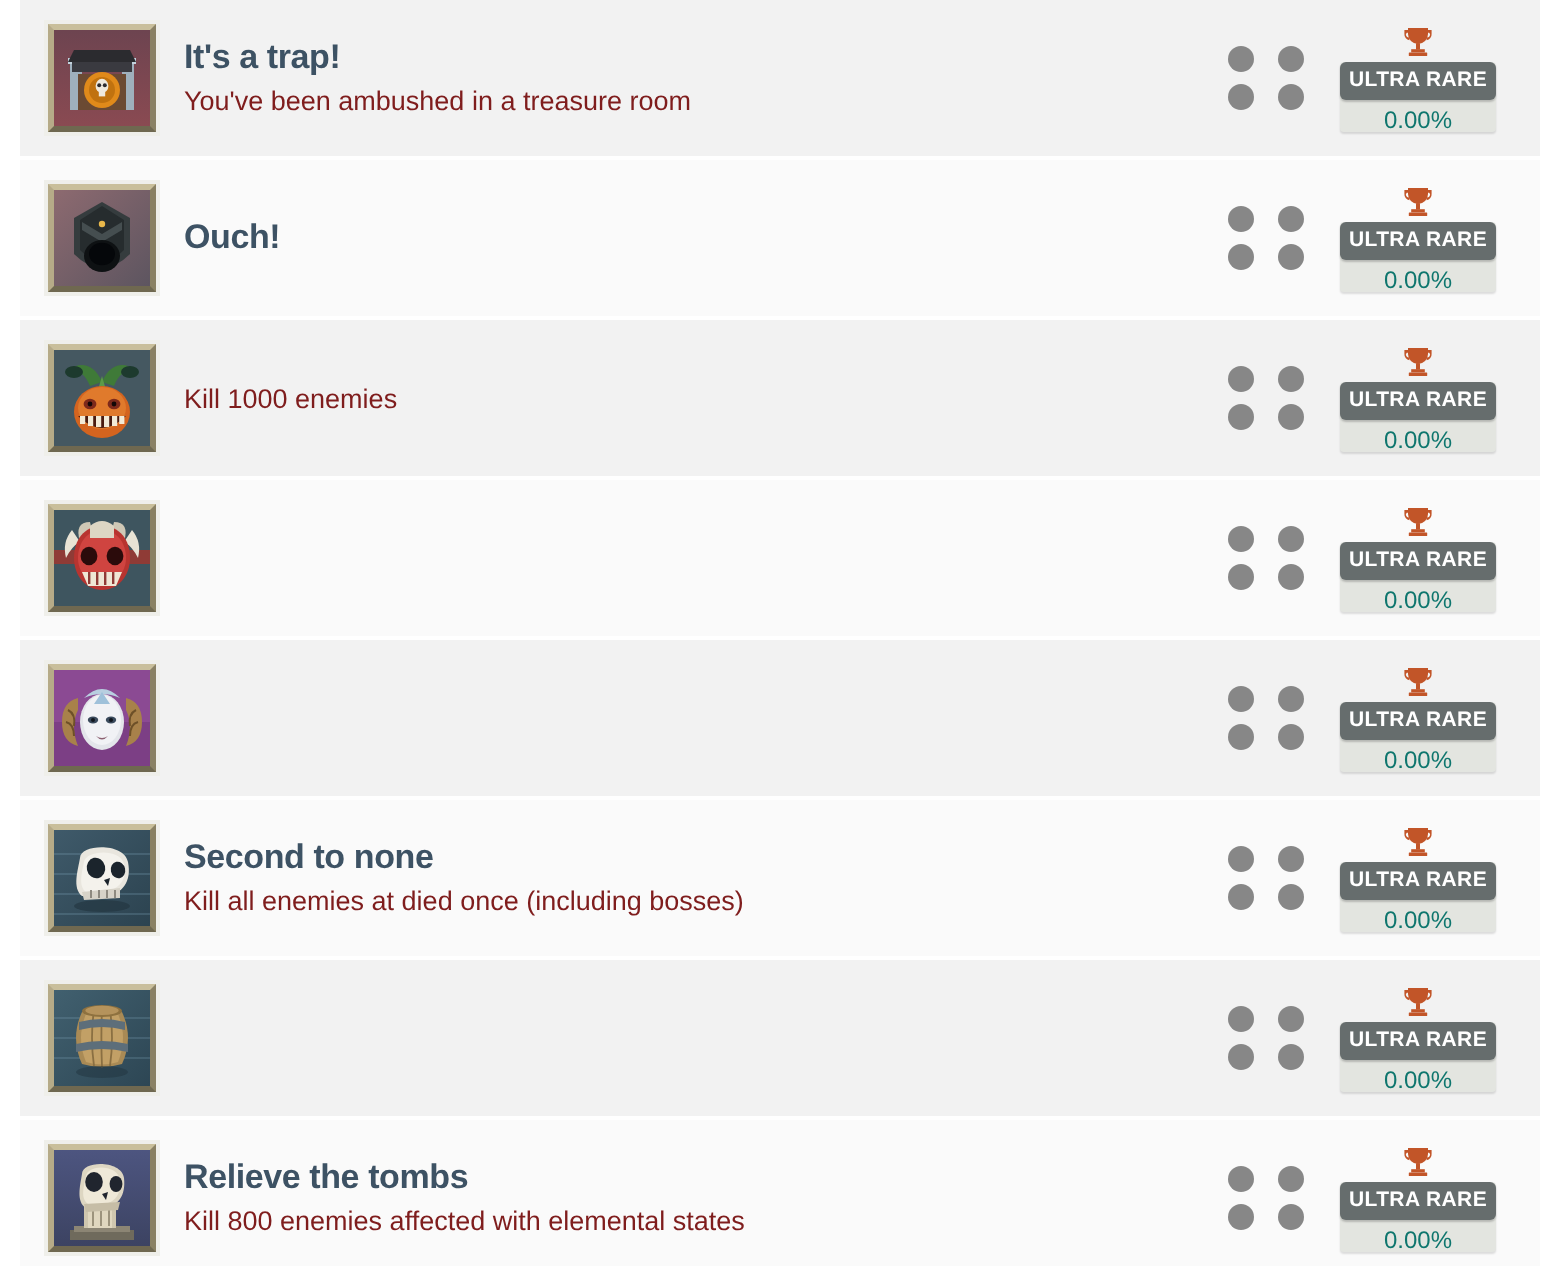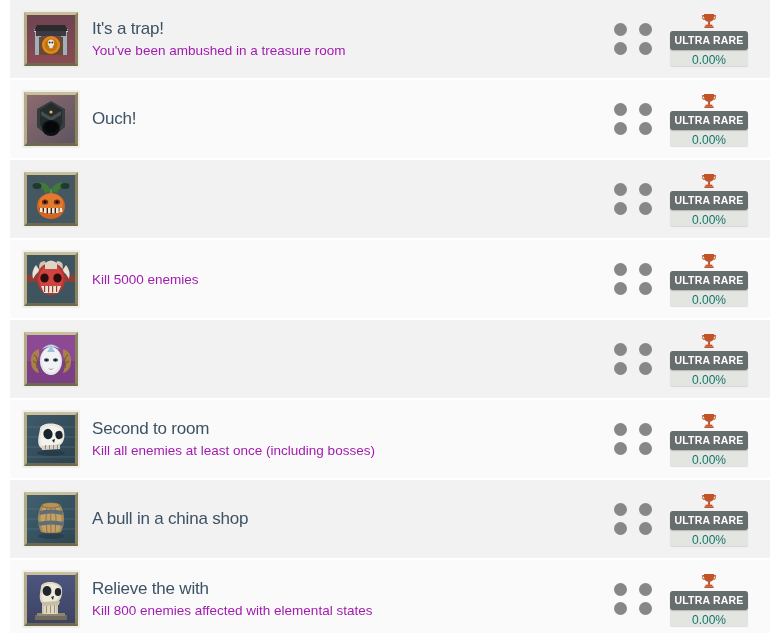--- a/index.html
+++ b/index.html
@@ -68,29 +68,29 @@
   .ach-icon svg { display: block; width: 100%; height: 100%; }
 
   
   .ach-text {
     flex: 1 1 auto;
     min-width: 0;
     padding-right: 8px;
   }
   .ach-title {
     font-size: 17px;
-    font-weight: normal;
+    font-weight: bold;
     color: #3d5264;
     line-height: 22px;
     letter-spacing: -0.2px;
     white-space: nowrap;
   }
   .ach-desc {
     font-size: 13.5px;
-    color: #a21caf;
+    color: #7f1d1d;
     line-height: 20px;
     margin-top: 1px;
     white-space: nowrap;
   }
 
   
   .ach-dots {
     flex: 0 0 auto;
     width: 46px;
     height: 34px;
@@ -282,20 +282,21 @@
       <rect x="21" y="33" width="2.6" height="5.5"></rect>
       <rect x="25" y="33" width="2.6" height="5.5"></rect>
       <rect x="29" y="33" width="2.6" height="5"></rect>
       <rect x="32.6" y="33" width="2.6" height="4"></rect>
     </g>
   </svg>
           </div>
         </div>
       </div>
       <div class="ach-text">
+        <div class="ach-desc">Kill 1000 enemies</div>
       </div>
       <div class="ach-dots">
         <span></span>
         <span></span>
         <span></span>
         <span></span>
       </div>
       <div class="ach-rarity">
         <svg viewBox="0 0 16 16" xmlns="http://www.w3.org/2000/svg" class="trophy-icon">
     <path d="M3 1 h10 v3 a5 5 0 0 1 -10 0 z" fill="#c25528"></path>
@@ -332,21 +333,20 @@
       <rect x="17" y="31" width="1.2" height="6"></rect>
       <rect x="21" y="31" width="1.2" height="6.5"></rect>
       <rect x="25" y="31" width="1.2" height="6.5"></rect>
       <rect x="29" y="31" width="1.2" height="6"></rect>
     </g>
   </svg>
           </div>
         </div>
       </div>
       <div class="ach-text">
-        <div class="ach-desc">Kill 5000 enemies</div>
       </div>
       <div class="ach-dots">
         <span></span>
         <span></span>
         <span></span>
         <span></span>
       </div>
       <div class="ach-rarity">
         <svg viewBox="0 0 16 16" xmlns="http://www.w3.org/2000/svg" class="trophy-icon">
     <path d="M3 1 h10 v3 a5 5 0 0 1 -10 0 z" fill="#c25528"></path>
@@ -442,22 +442,22 @@
       <rect x="22" y="30" width="1" height="4"></rect>
       <rect x="26" y="30" width="1" height="4"></rect>
       <rect x="30" y="30" width="1" height="4"></rect>
     </g>
     <ellipse cx="24" cy="38" rx="14" ry="3" fill="#22333e" opacity="0.6"></ellipse>
   </svg>
           </div>
         </div>
       </div>
       <div class="ach-text">
-        <div class="ach-title">Second to room</div>
-        <div class="ach-desc">Kill all enemies at least once (including bosses)</div>
+        <div class="ach-title">Second to none</div>
+        <div class="ach-desc">Kill all enemies at died once (including bosses)</div>
       </div>
       <div class="ach-dots">
         <span></span>
         <span></span>
         <span></span>
         <span></span>
       </div>
       <div class="ach-rarity">
         <svg viewBox="0 0 16 16" xmlns="http://www.w3.org/2000/svg" class="trophy-icon">
     <path d="M3 1 h10 v3 a5 5 0 0 1 -10 0 z" fill="#c25528"></path>
@@ -500,21 +500,20 @@
     <path d="M12.5 16 Q24 13 35.5 16 L35.5 20 Q24 17 12.5 20 Z" fill="#5d6e7a"></path>
     <path d="M11 27 Q24 24 37 27 L37 31 Q24 28 11 31 Z" fill="#5d6e7a"></path>
     <ellipse cx="24" cy="10.5" rx="10" ry="3" fill="#8e713f"></ellipse>
     <ellipse cx="24" cy="10.2" rx="8.3" ry="2.3" fill="#b5935c"></ellipse>
     <ellipse cx="24" cy="41" rx="13" ry="3" fill="#223642" opacity="0.55"></ellipse>
   </svg>
           </div>
         </div>
       </div>
       <div class="ach-text">
-        <div class="ach-title">A bull in a china shop</div>
       </div>
       <div class="ach-dots">
         <span></span>
         <span></span>
         <span></span>
         <span></span>
       </div>
       <div class="ach-rarity">
         <svg viewBox="0 0 16 16" xmlns="http://www.w3.org/2000/svg" class="trophy-icon">
     <path d="M3 1 h10 v3 a5 5 0 0 1 -10 0 z" fill="#c25528"></path>
@@ -555,21 +554,21 @@
     <path d="M16 13 C17 7 32 7 33 15 C34 22 30 27 24 27 L17 27 C13 24 15 18 16 13 Z" fill="#efe9d8"></path>
     <ellipse cx="20" cy="16" rx="4.4" ry="5" fill="#20252e"></ellipse>
     <ellipse cx="31" cy="17" rx="3.2" ry="4" fill="#20252e"></ellipse>
     <path d="M24 22 L27 21 L26 25 Z" fill="#20252e"></path>
     <path d="M15 27 L33 26 L32 30 L16 31 Z" fill="#c6bda6"></path>
   </svg>
           </div>
         </div>
       </div>
       <div class="ach-text">
-        <div class="ach-title">Relieve the with</div>
+        <div class="ach-title">Relieve the tombs</div>
         <div class="ach-desc">Kill 800 enemies affected with elemental states</div>
       </div>
       <div class="ach-dots">
         <span></span>
         <span></span>
         <span></span>
         <span></span>
       </div>
       <div class="ach-rarity">
         <svg viewBox="0 0 16 16" xmlns="http://www.w3.org/2000/svg" class="trophy-icon">

